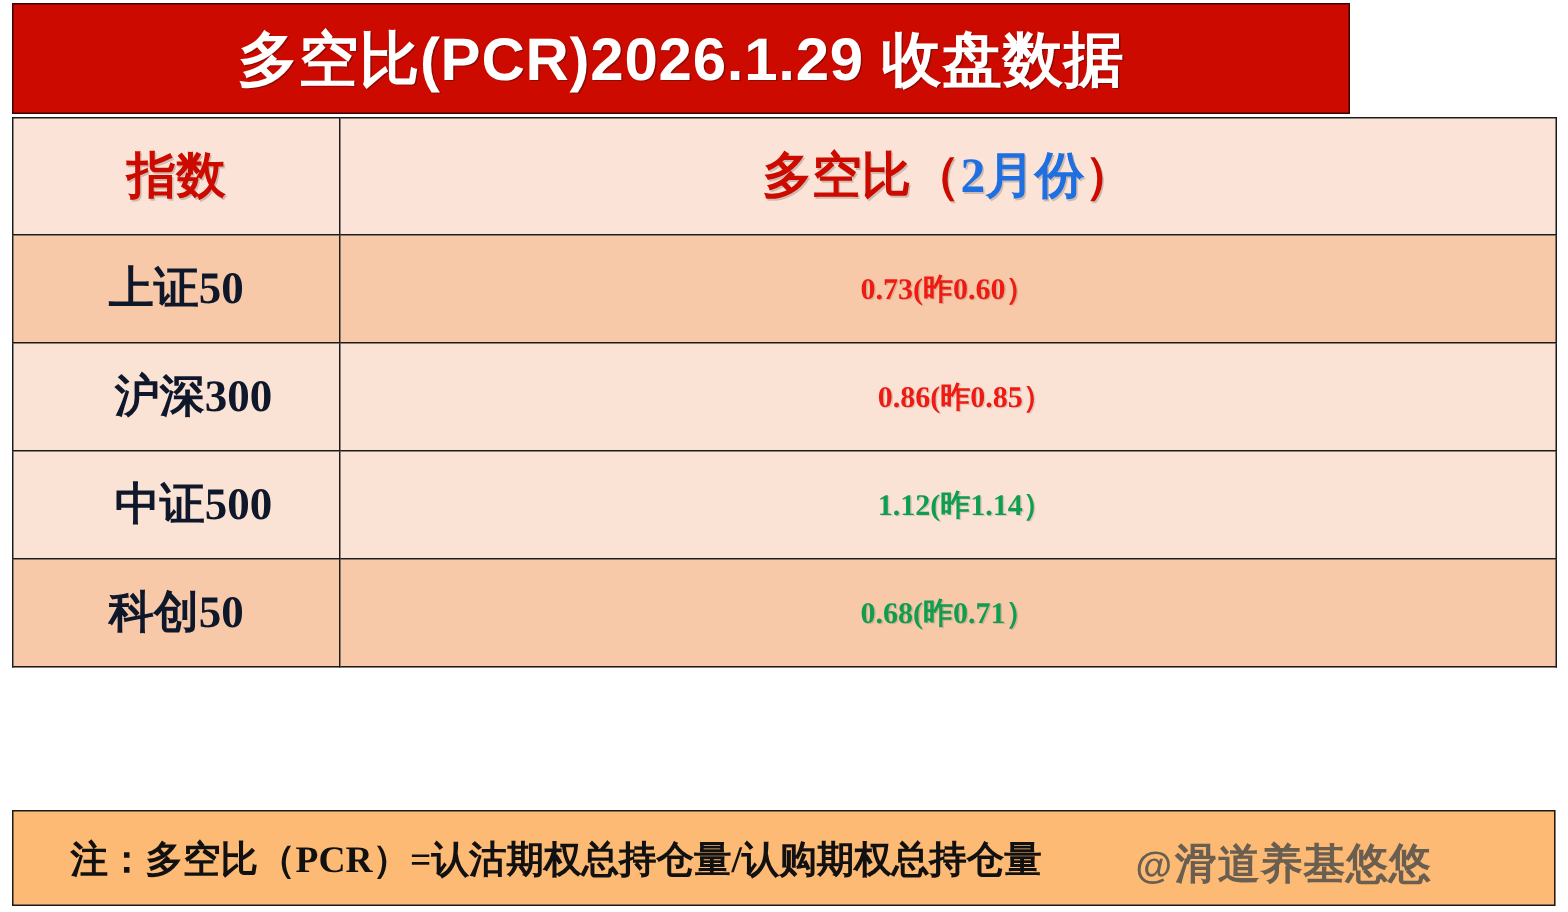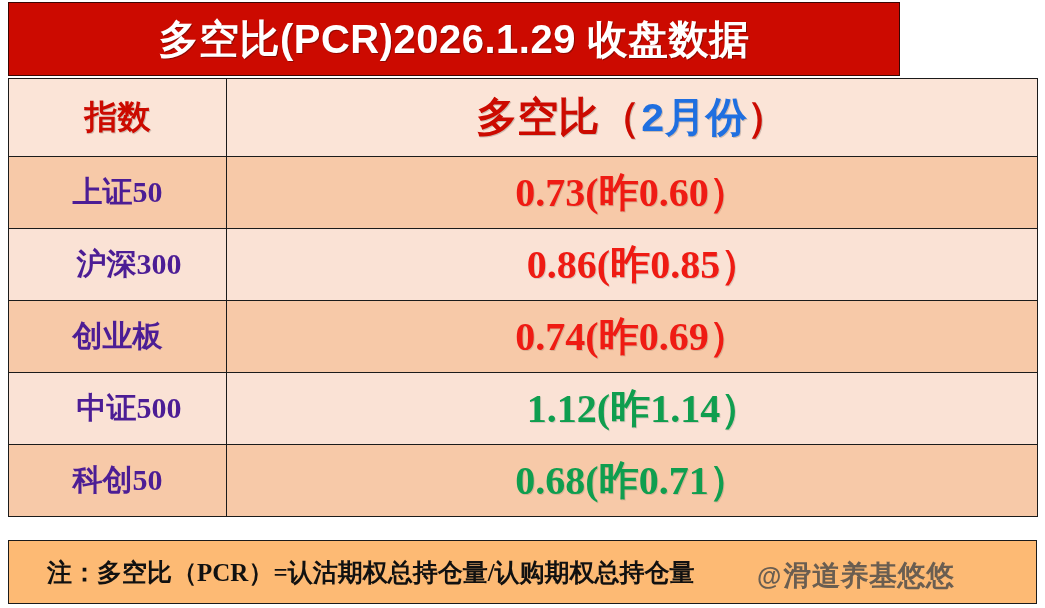--- a/index.html
+++ b/index.html
@@ -70,41 +70,41 @@
 
   .head-index {
     color: #cc0a00;
     font-weight: bold;
     font-size: 33px;
     font-family: "Liberation Sans", "DejaVu Sans", sans-serif;
     text-shadow: 1px 1px 0 rgba(0,0,0,0.18);
   }
   .head-ratio {
     font-weight: bold;
-    font-size: 41px;
+    font-size: 33px;
     color: #cc0a00;
-    font-family: Liberation Mono, monospace;
+    font-family: Liberation Serif, serif;
     white-space: nowrap;
     text-shadow: 1px 1px 0 rgba(0,0,0,0.18);
   }
   .head-ratio .month {
     color: #1f6fe0;
   }
 
   .idx-name {
-    color: #4c1d95;
+    color: #0f172a;
     font-weight: bold;
     font-size: 30px;
     font-family: "Liberation Serif", "DejaVu Serif", serif;
     white-space: nowrap;
     text-align: right;
   }
   .val {
     font-weight: bold;
-    font-size: 40px;
+    font-size: 20px;
     font-family: "Liberation Serif", "DejaVu Serif", serif;
     white-space: nowrap;
     text-shadow: 1px 1px 0 rgba(0,0,0,0.12);
   }
   .val.up   { color: #ef1b13; }
   .val.down { color: #0f9e4f; }
 
   
   .note {
     position: absolute;
@@ -189,28 +189,20 @@
 
       <tr class="row-b">
         <td>
           <span class="idx-name">沪深300</span>
         </td>
         <td>
           <span class="val up">0.86(昨0.85）</span>
         </td>
       </tr>
 
-      <tr class="row-a">
-        <td>
-          <span class="idx-name">创业板</span>
-        </td>
-        <td>
-          <span class="val up">0.74(昨0.69）</span>
-        </td>
-      </tr>
 
       <tr class="row-b">
         <td>
           <span class="idx-name">中证500</span>
         </td>
         <td>
           <span class="val down">1.12(昨1.14）</span>
         </td>
       </tr>
 

